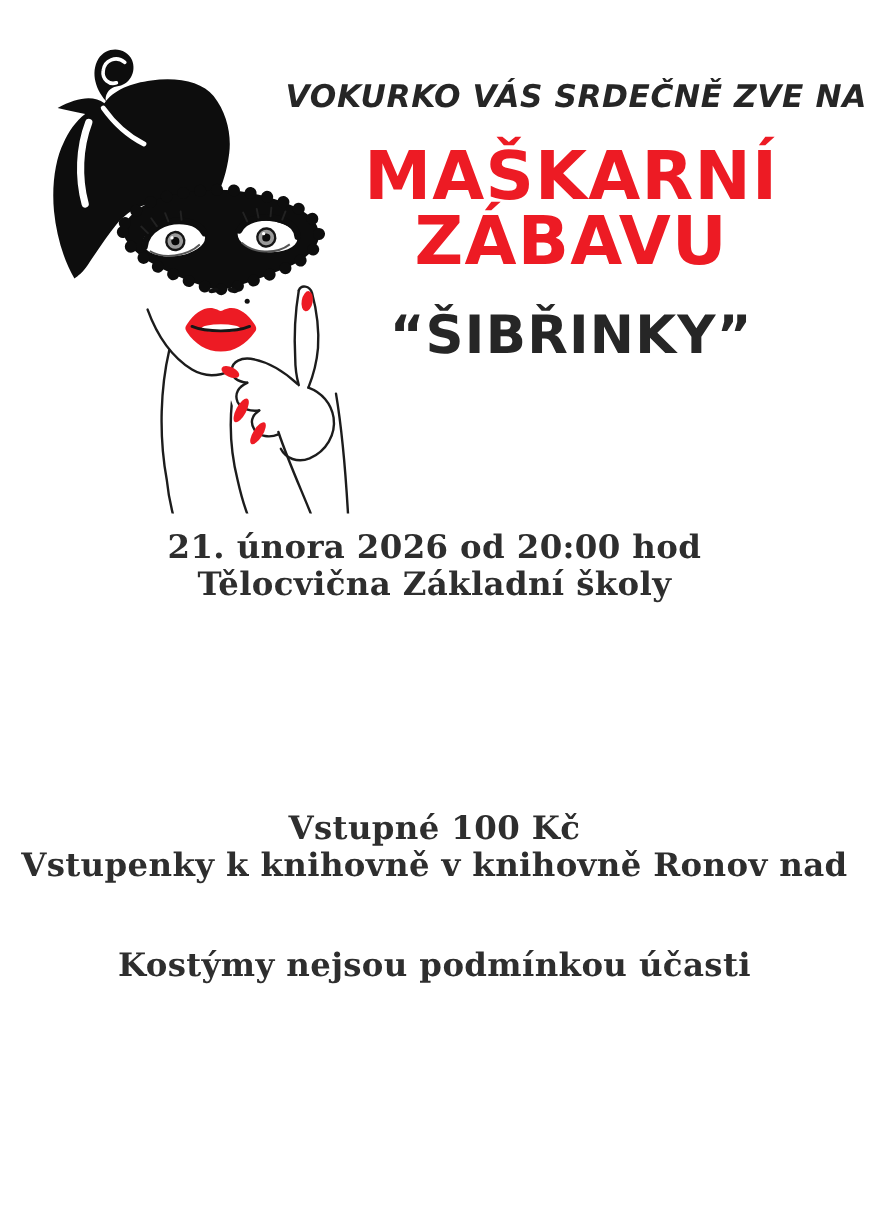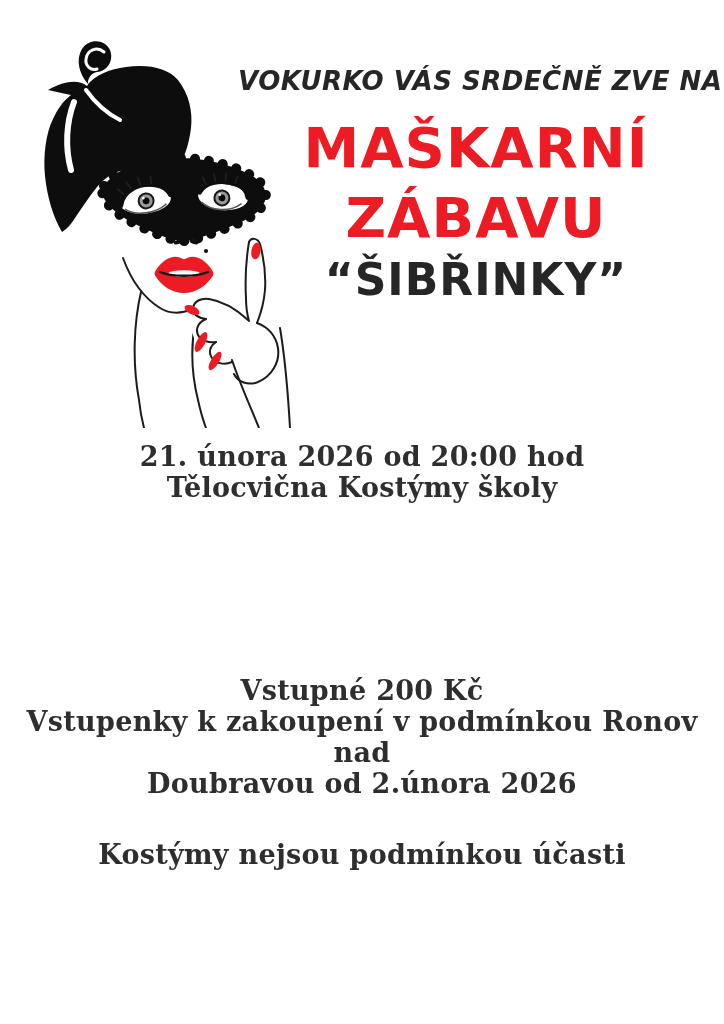--- a/index.html
+++ b/index.html
@@ -12,34 +12,34 @@
   .hline{position:absolute;left:238px;width:476px;text-align:center;white-space:nowrap;}
   .eyebrow{
     top:66px;font-family:"DejaVu Sans",sans-serif;font-style:italic;font-weight:700;
     font-size:26px;letter-spacing:.5px;color:#262626;
   }
   .title{
     font-family:"DejaVu Sans",sans-serif;font-weight:700;font-size:56px;
     letter-spacing:1px;color:#ed1b24;line-height:1;
   }
   .t1{top:120px;}
-  .t2{top:190px;}
+  .t2{top:174px;}
   .subtitle{
     top:258px;font-family:"DejaVu Sans",sans-serif;font-weight:700;font-size:44px;
     letter-spacing:1px;color:#262626;line-height:1;
   }
   .block{
     position:absolute;left:0;width:724px;text-align:center;
     font-family:"DejaVu Serif","Liberation Serif",serif;font-weight:700;
     font-size:27px;line-height:31px;color:#2e2e2e;letter-spacing:.3px;
   }
   .b1{top:441px;text-align:center;}
   .b2{top:573px;}
   .b3{top:675px;}
-  .b4{top:839px;}
+  .b4{top:789px;}
 </style>
 </head>
 <body>
 
 <div class="poster">
 
   <svg class="illustration" viewBox="0 0 300 400" xmlns="http://www.w3.org/2000/svg">
 
     <g>
       <path fill="#0d0d0d" d="M 28 62
@@ -153,27 +153,26 @@
     </g>
   </svg>
 
   <div class="hline eyebrow">VOKURKO VÁS SRDEČNĚ ZVE NA</div>
   <div class="hline title t1">MAŠKARNÍ</div>
   <div class="hline title t2">ZÁBAVU</div>
   <div class="hline subtitle">“ŠIBŘINKY”</div>
 
   <div class="block b1">
     <div>21. února 2026 od 20:00 hod</div>
-    <div>Tělocvična Kostýmy školy</div>
+    <div>Tělocvična Základní školy</div>
   </div>
 
 
   <div class="block b3">
-    <div>Vstupné 200 Kč</div>
-    <div>Vstupenky k zakoupení v podmínkou Ronov nad</div>
-    <div>Doubravou od 2.února 2026</div>
+    <div>Vstupné 100 Kč</div>
+    <div>Vstupenky k knihovně v knihovně Ronov nad</div>
   </div>
 
   <div class="block b4">
     <div>Kostýmy nejsou podmínkou účasti</div>
   </div>
 
 </div>
 
 </body></html>

